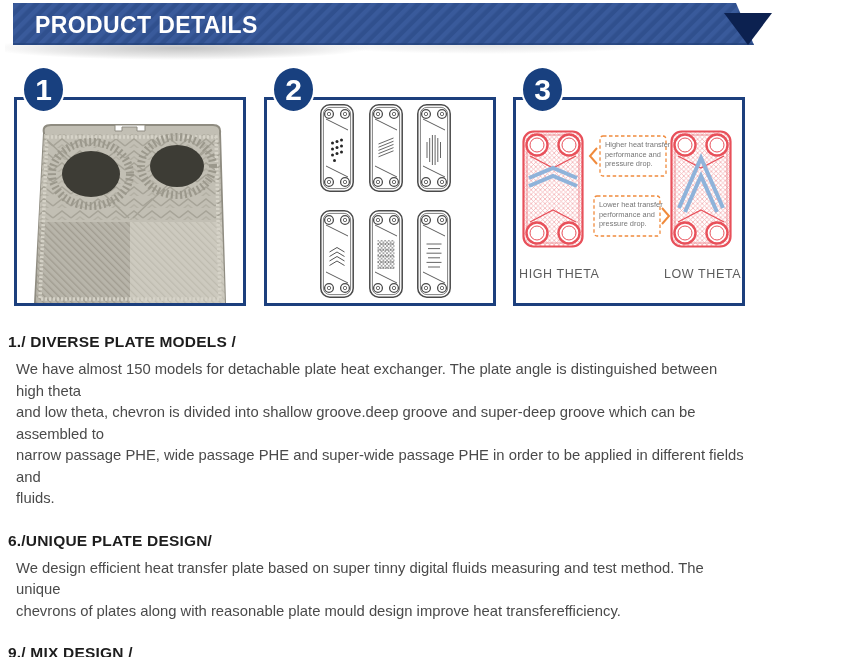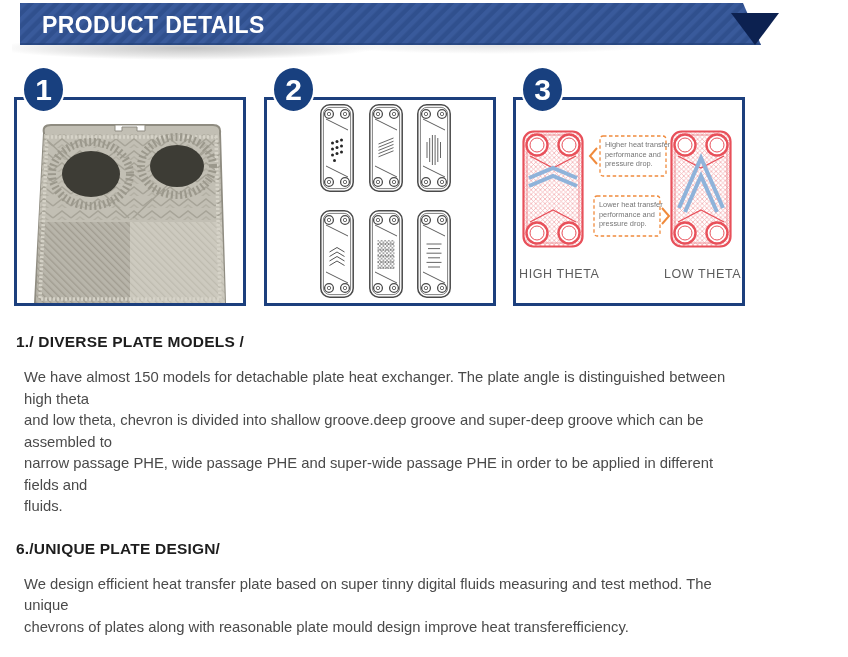--- a/index.html
+++ b/index.html
@@ -2,46 +2,46 @@
 <html><head>
 <meta charset="utf-8">
 <style>
   html,body{margin:0;padding:0;background:#fff;}
   body{
     width:848px;height:657px;position:relative;overflow:hidden;
     font-family:"Liberation Sans",sans-serif;
     -webkit-font-smoothing:antialiased;
   }
   
-  .banner-wrap{position:absolute;left:12px;top:0;width:764px;height:64px;}
+  .banner-wrap{position:absolute;left:5px;top:0;width:764px;height:64px;}
   
   .figbox{
     position:absolute;top:97px;width:232px;height:209px;
     border:3px solid #1c3f7d;background:#fff;box-sizing:border-box;
   }
   .figbox .art{position:absolute;left:0;top:0;}
   #figbox1{left:14px;}
   #figbox2{left:264px;}
   #figbox3{left:513px;}
   .badge{
     position:absolute;left:5px;top:-34px;width:43px;height:47px;
     background:#18407f;border:2px solid #fff;border-radius:50%;
     color:#fff;font-weight:bold;font-size:30px;line-height:1;
     display:flex;align-items:center;justify-content:center;
     box-sizing:border-box;z-index:3;
   }
   
   .textcol{position:absolute;left:8px;top:333px;width:745px;}
   .sec{margin:0 0 22px 0;}
   .sec h3{
-    margin:0 0 3px 8px;font-size:15.5px;font-weight:bold;color:#1d1d1d;
+    margin:0 0 3px 0;font-size:15.5px;font-weight:bold;color:#1d1d1d;
     letter-spacing:0.2px;
   }
   .sec p{
-    margin:16px;font-size:14.8px;line-height:21.5px;color:#4a4a4a;
+    margin:8px;font-size:14.8px;line-height:21.5px;color:#4a4a4a;
     white-space:pre-line;
   }
 </style>
 </head>
 <body>
 
 <div class="banner-wrap">
   <svg width="848" height="64">
     <defs>
       <pattern id="bstripe" width="9" height="9" patternUnits="userSpaceOnUse" patternTransform="rotate(45)">

